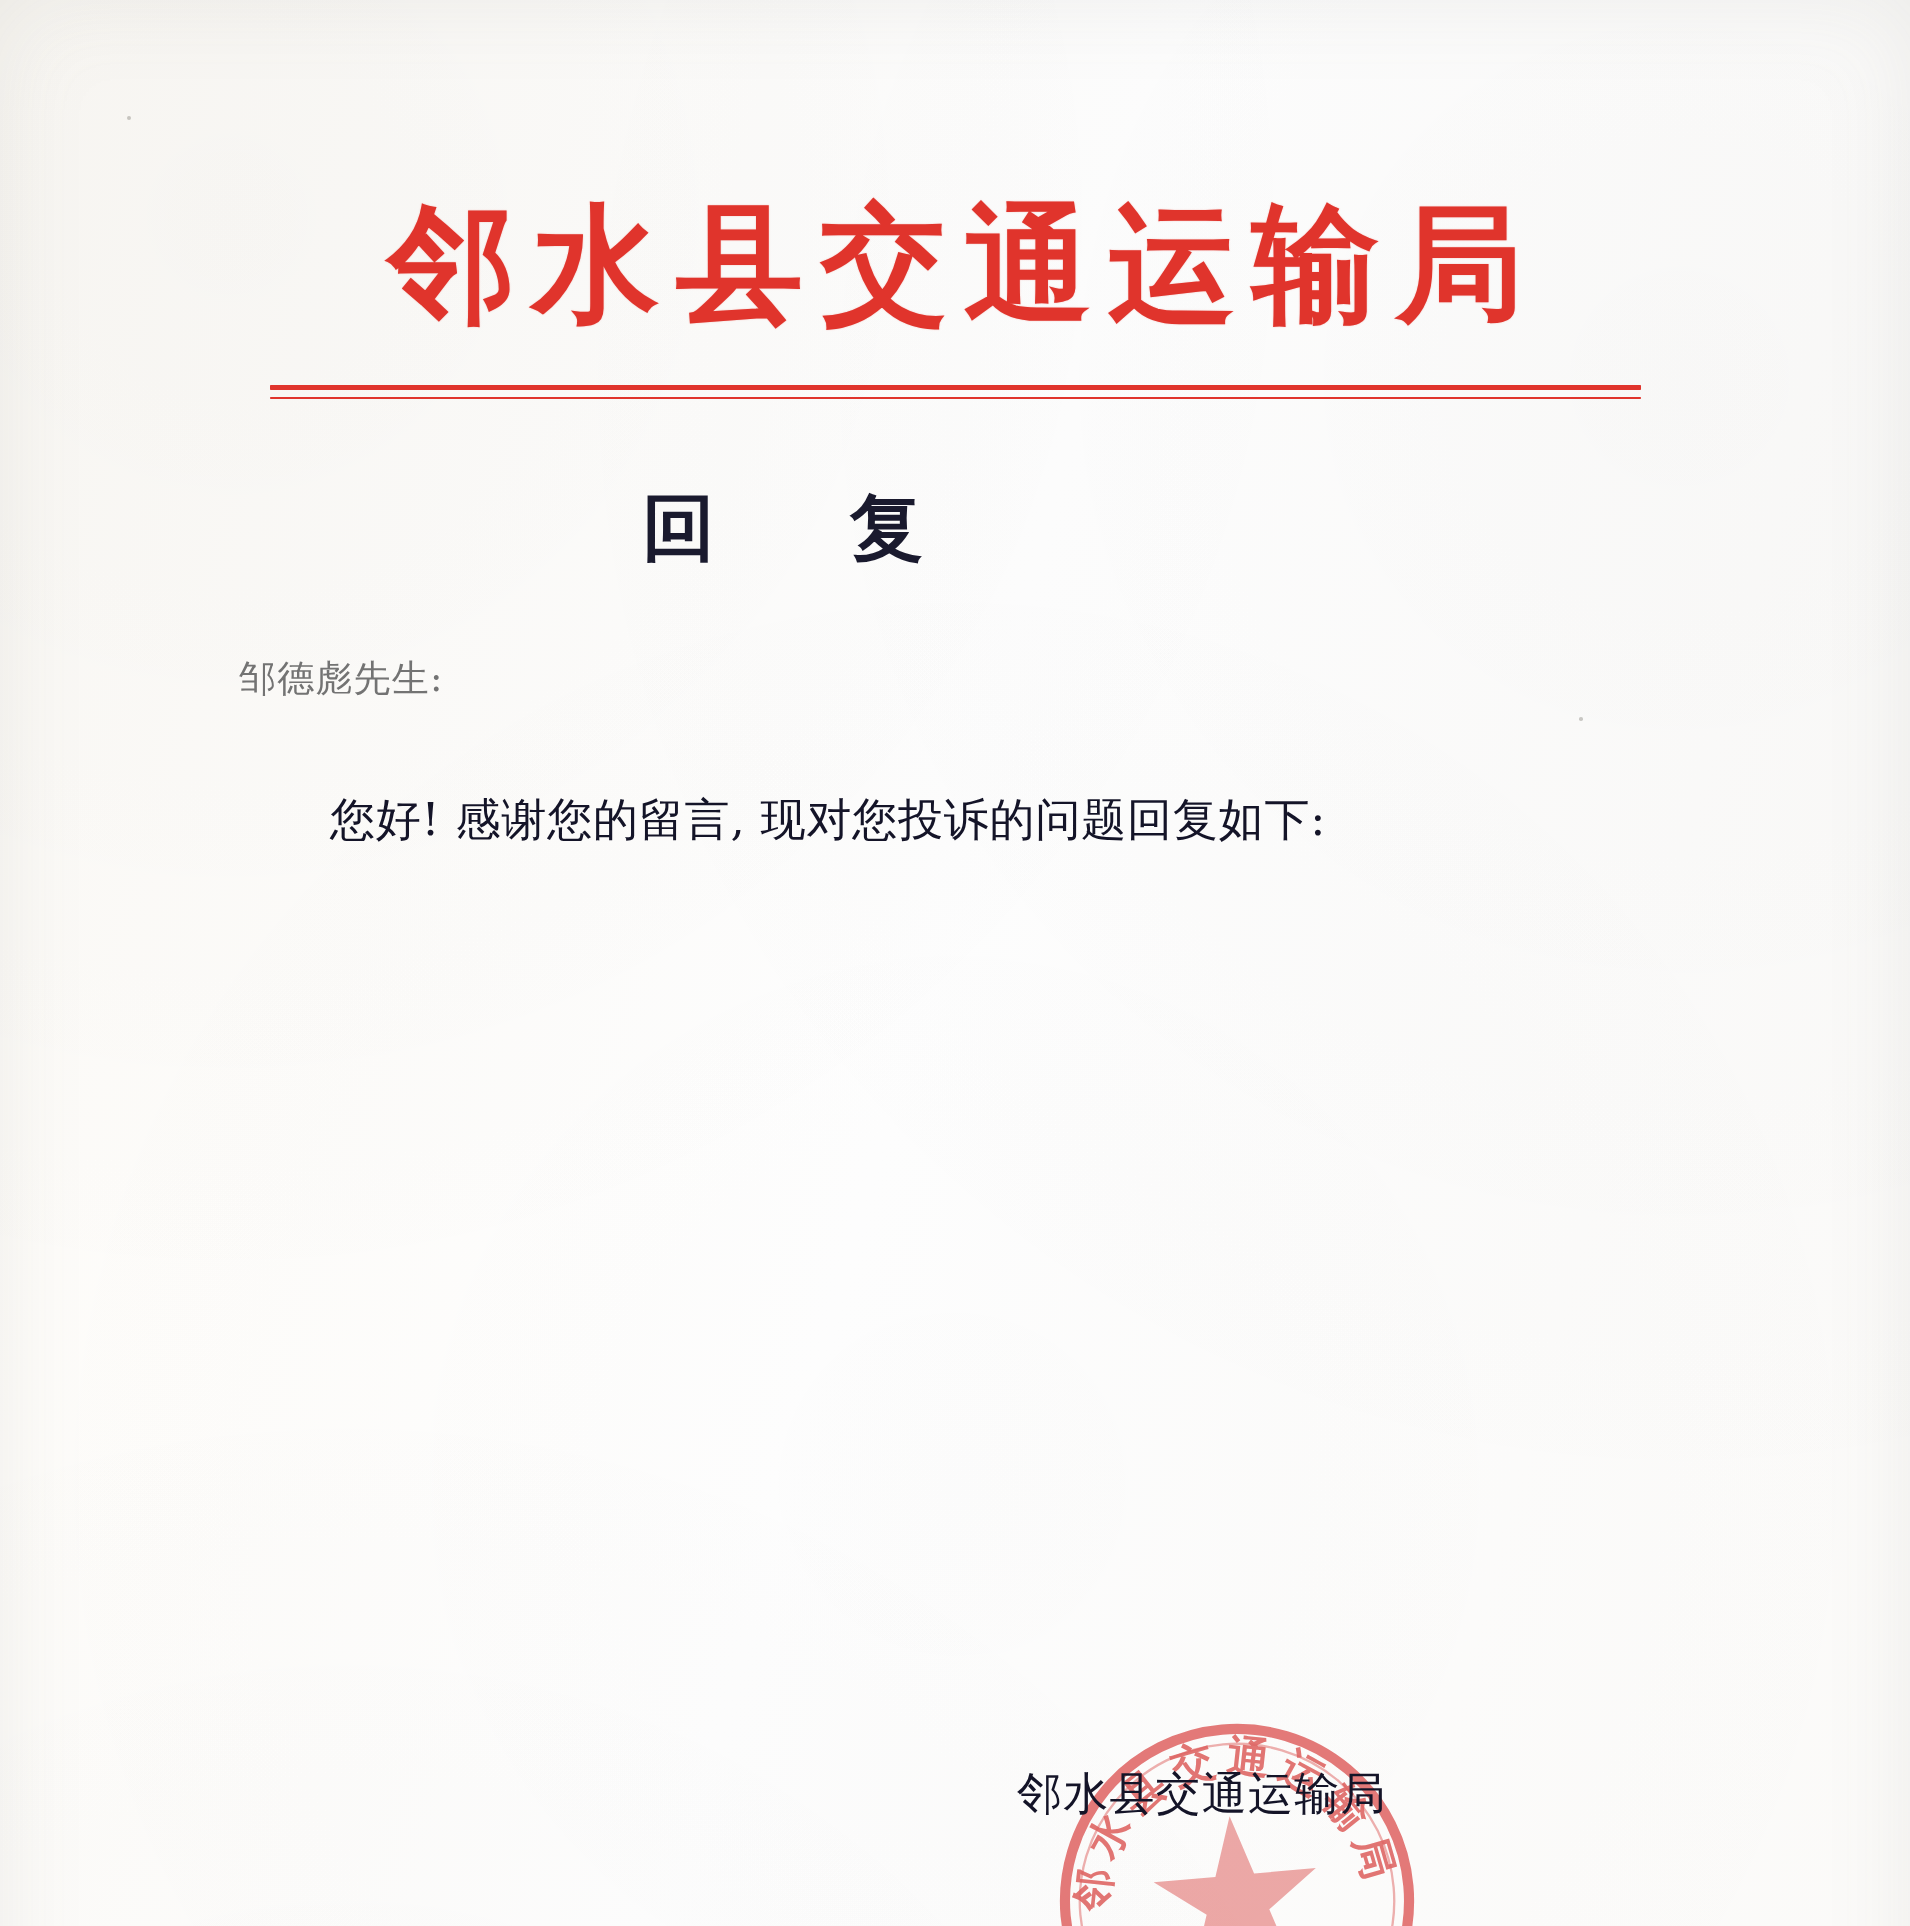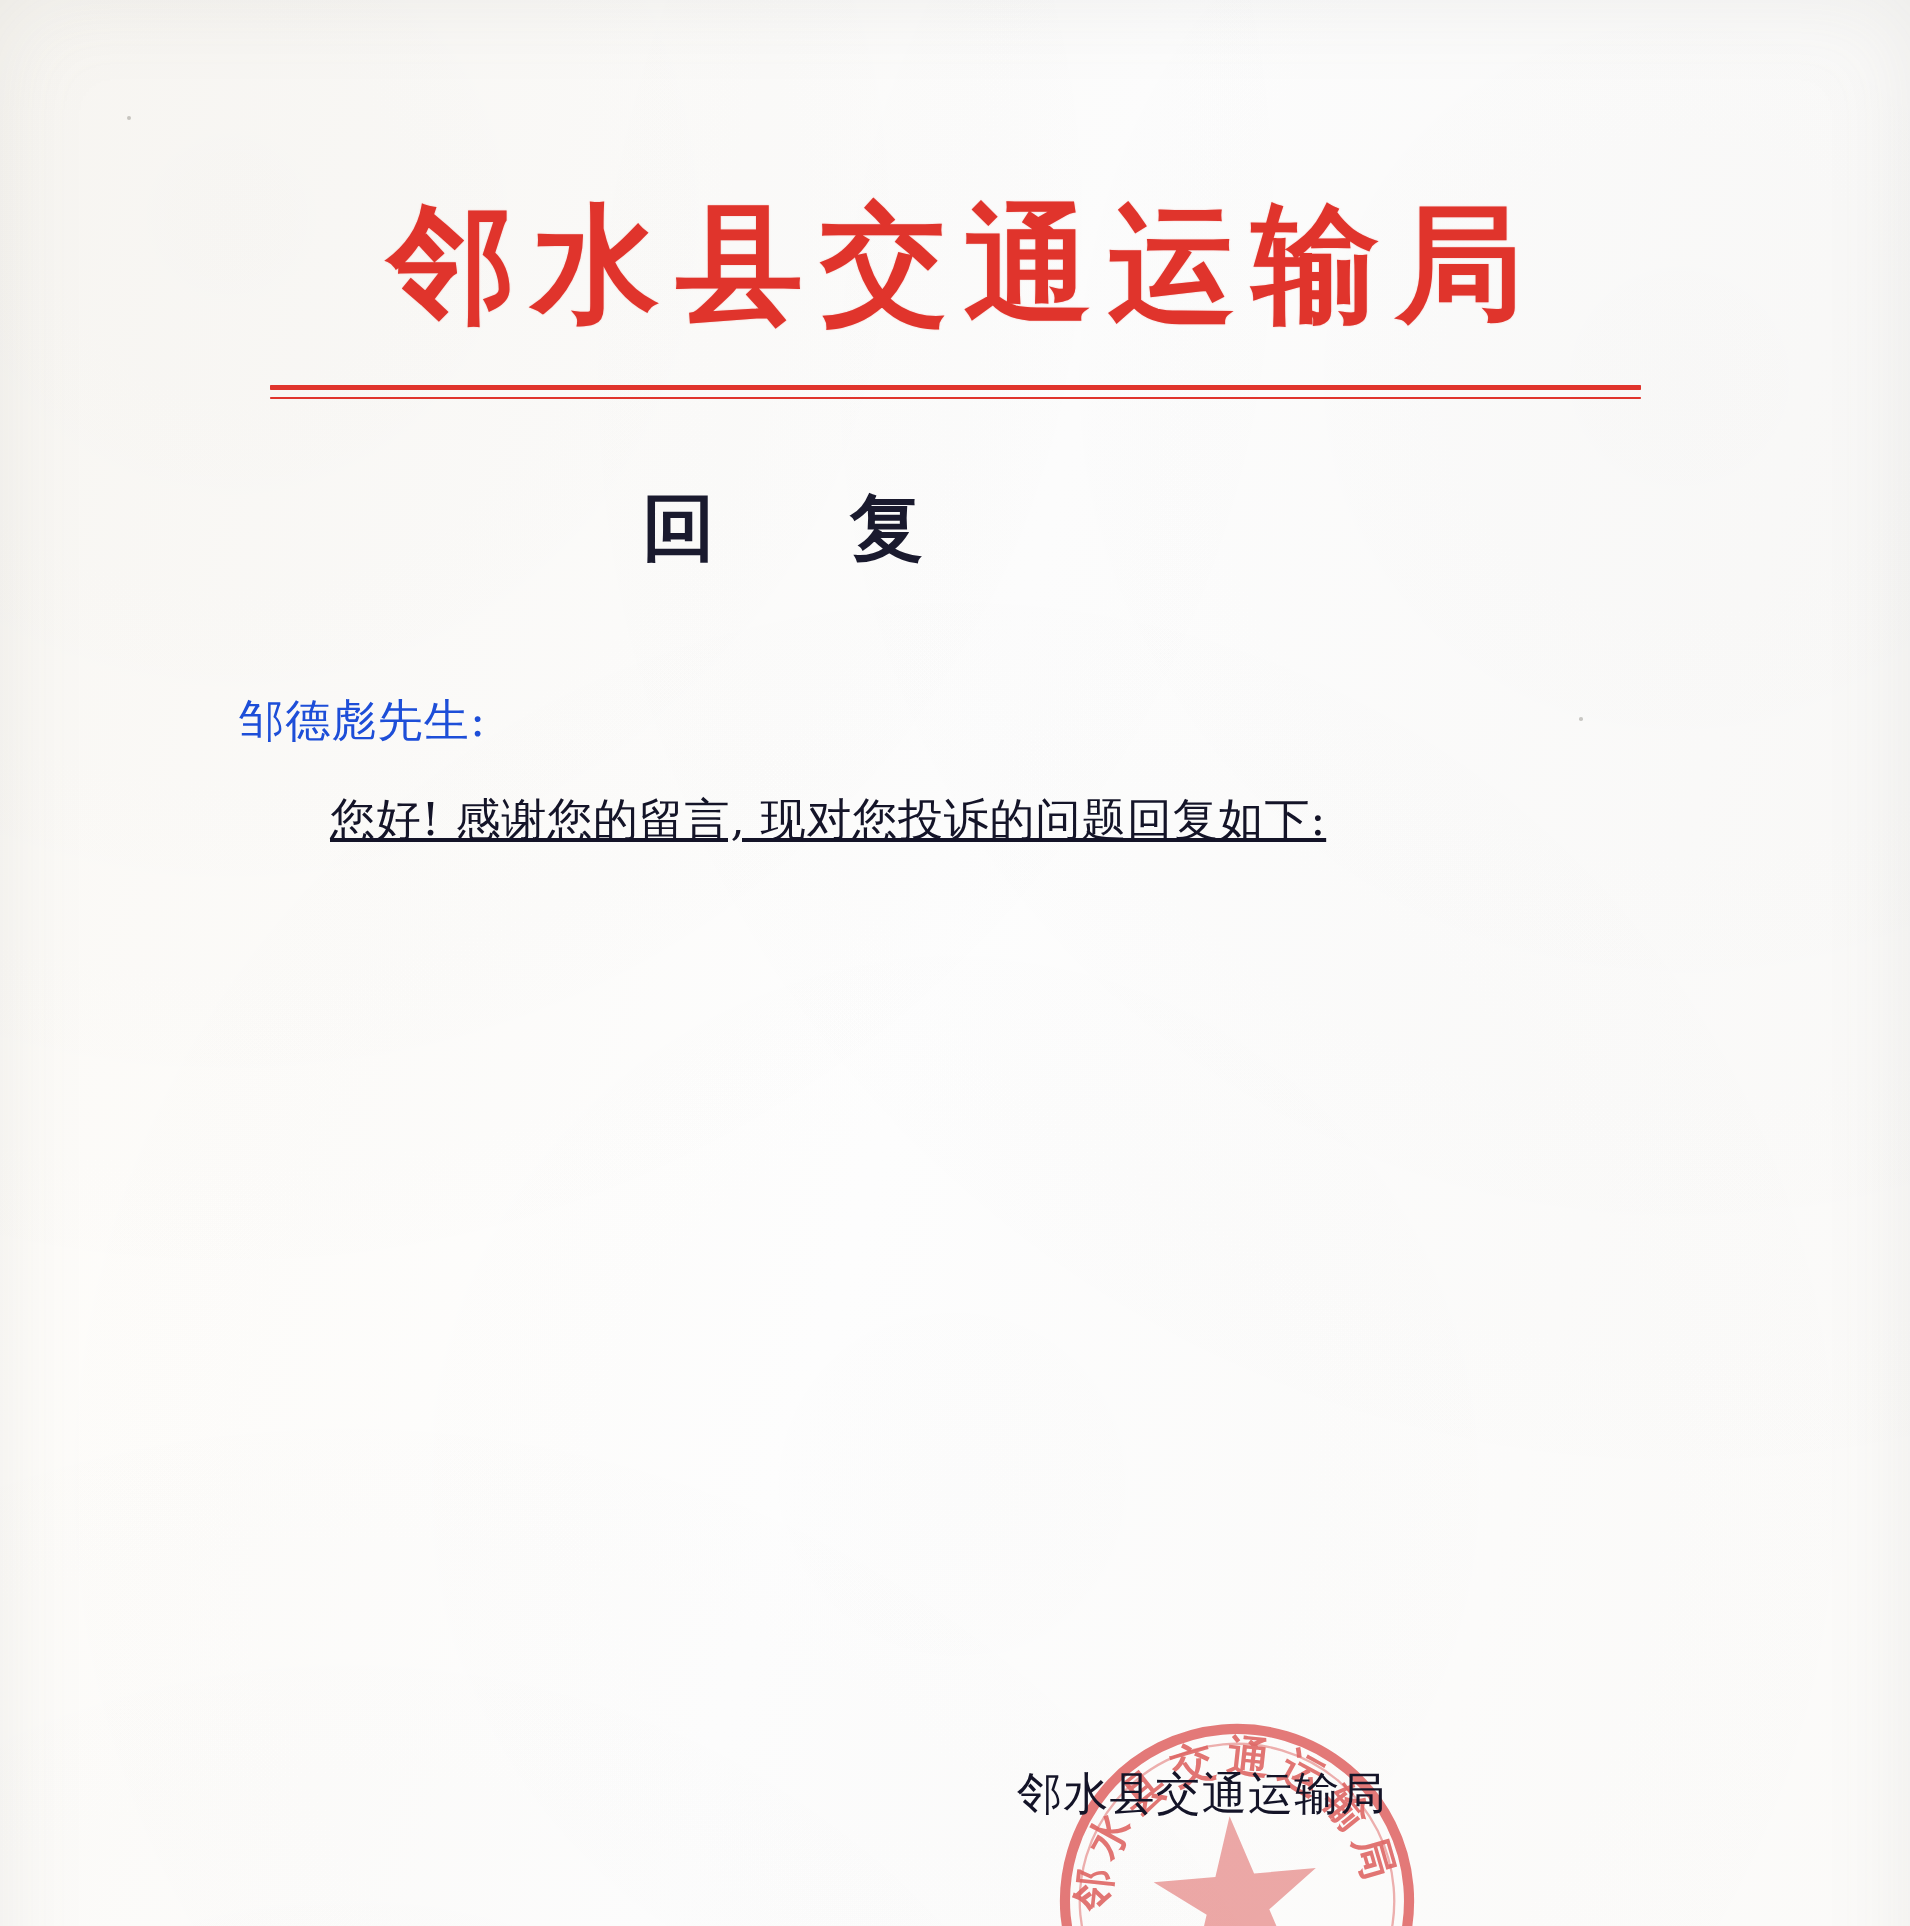--- a/index.html
+++ b/index.html
@@ -95,44 +95,43 @@
     font-size: 73px;
     letter-spacing: 31px;
     text-indent: 31px;
     color: #1a1a2e;
   }
 
   
   .salutation {
     position: absolute;
     left: 239px;
-    top: 691px;
-    font-size: 45px;
+    top: 654px;
+    font-size: 37px;
     letter-spacing: 1.2px;
-    color: #1d4ed8;
+    color: #737373;
     font-family: "DejaVu Serif", "Liberation Serif", serif;
   }
 
   .body-block {
     position: absolute;
     left: 239px;
     top: 780px;
     width: 1441px;
     font-family: "DejaVu Serif", "Liberation Serif", serif;
     font-size: 45px;
     line-height: 80px;
     color: #141428;
     letter-spacing: 0.8px;
   }
   .para {
     margin: 0 0 5.4px 0;
     text-indent: 91px;
     text-align: justify;
     text-justify: inter-character;
-    text-decoration: underline;
   }
   .para.last { margin-bottom: 0; }
 
   
   .signature {
     position: absolute;
     left: 1017px;
     top: 1757px;
     width: 539px;
     text-align: left;

